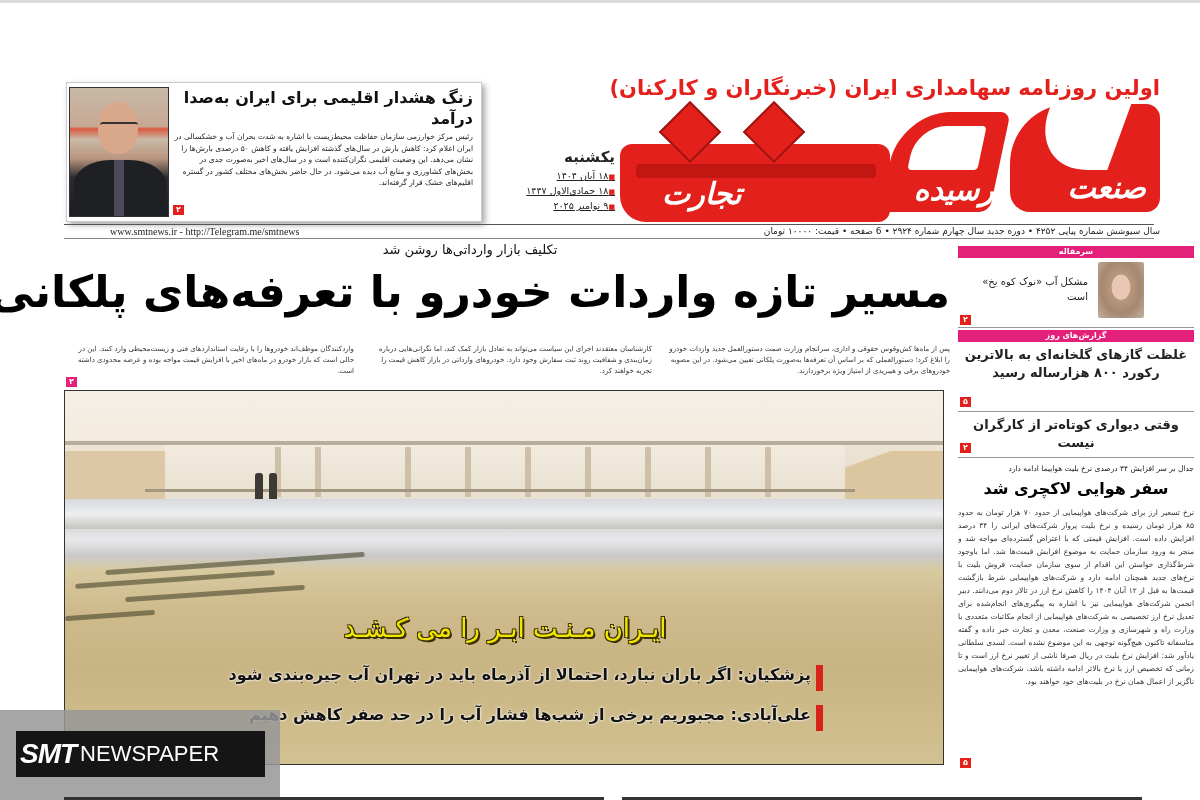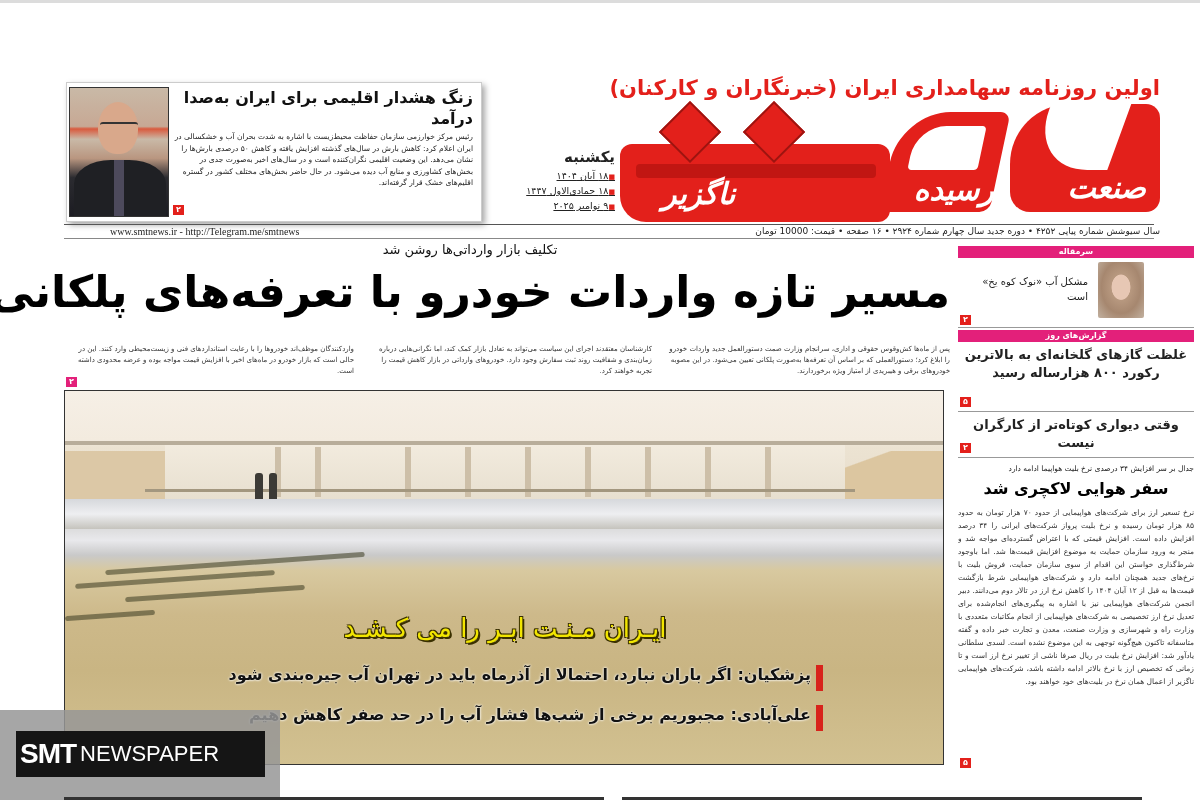--- a/index.html
+++ b/index.html
@@ -80,21 +80,21 @@
     .story2 { height: 46px; }
     .story .page-ref { bottom: 4px; }
     .feature-kicker { margin-top: 6px; font-size: 7.5px; text-align: right; color: #222; }
     .feature-title { margin-top: 6px; text-align: center; font-size: 16px; font-weight: bold; color: #000; }
     .feature-body { margin-top: 8px; font-size: 7.5px; line-height: 13px; color: #333; text-align: justify; text-align-last: right; direction: rtl; height: 296px; overflow: hidden; }
     .feature-ref { position: absolute; left: 2px; top: 512px; }
 
     
     .wm-bg { position: absolute; left: 0; top: 710px; width: 280px; height: 90px; background: rgba(150,150,150,0.85); }
     .wm-label { position: absolute; left: 16px; top: 731px; width: 249px; height: 46px; background: #151515; color: #fff; font-family: "Liberation Sans", sans-serif; padding-left: 4px; display: flex; align-items: center; white-space: nowrap; }
-    .wm-label .smt { font-size: 28px; font-weight: bold; letter-spacing: -1px; margin-right: 4px; }
+    .wm-label .smt { font-size: 28px; font-weight: bold; letter-spacing: -1px; margin-right: 4px; font-style: italic; }
     .wm-label .np { font-size: 22px; }
 
     
     .bottom-box { position: absolute; top: 797px; height: 3px; background: #333; }
   </style>
 </head>
 <body>
 
 <div class="top-strip"></div>
 
@@ -107,21 +107,21 @@
 
     <div class="logo-shape" style="right:160px; top:8px; width:110px; height:100px; border-radius: 50px 10px 10px 10px; transform: skewX(-12deg);"></div>
     <div class="logo-shape" style="right:178px; top:22px; width:70px; height:44px; background:#fff; border-radius: 30px 4px 4px 4px; transform: skewX(-12deg);"></div>
 
     <div class="logo-shape" style="left:0; top:40px; width:270px; height:78px; border-radius: 12px 12px 12px 26px;"></div>
     <div class="diamond" style="left:48px; top:6px;"></div>
     <div class="diamond" style="left:132px; top:6px;"></div>
     <div class="logo-shape" style="left:16px; top:60px; width:240px; height:14px; background:#c11612; border-radius: 4px;"></div>
     <span class="logo-word rtl" style="right:14px; top:66px;">صنعت</span>
     <span class="logo-word rtl" style="right:166px; top:68px;">رسیده</span>
-    <span class="logo-word rtl" style="left:42px; top:72px;">ناگزیر</span>
+    <span class="logo-word rtl" style="left:42px; top:72px;">تجارت</span>
   </div>
 </div>
 
 <div class="day-box rtl">
   <div class="day-name">یکشنبه</div>
   <ul class="day-dates">
     <li>۱۸ آبان ۱۴۰۴</li>
     <li>۱۸ جمادی‌الاول ۱۴۴۷</li>
     <li>۹ نوامبر ۲۰۲۵</li>
   </ul>
@@ -134,21 +134,21 @@
     <div class="face"></div>
     <div class="glasses"></div>
   </div>
   <div class="teaser-title rtl">زنگ هشدار اقلیمی برای ایران به‌صدا درآمد</div>
   <div class="teaser-body rtl">رئیس مرکز خوارزمی سازمان حفاظت محیط‌زیست با اشاره به شدت بحران آب و خشکسالی در ایران اعلام کرد: کاهش بارش در سال‌های گذشته افزایش یافته و کاهش ۵۰ درصدی بارش‌ها را نشان می‌دهد. این وضعیت اقلیمی نگران‌کننده است و در سال‌های اخیر به‌صورت جدی در بخش‌های کشاورزی و منابع آب دیده می‌شود. در حال حاضر بخش‌های مختلف کشور در گستره اقلیم‌های خشک قرار گرفته‌اند.</div>
   <span class="page-ref">۲</span>
 </div>
 
 <div class="rule" style="left:64px; top:224px; width:1090px;"></div>
 <div class="rule" style="left:64px; top:238px; width:1090px; background:#888;"></div>
-<div class="info-right rtl">سال سیوشش شماره پیاپی ۴۲۵۲ • دوره جدید سال چهارم شماره ۲۹۲۴ • ۱۶ صفحه • قیمت: 10000 تومان</div>
+<div class="info-right rtl">سال سیوشش شماره پیاپی ۴۲۵۲ • دوره جدید سال چهارم شماره ۲۹۲۴ • 6 صفحه • قیمت: ۱۰۰۰۰ تومان</div>
 <div class="info-left">www.smtnews.ir  -  http://Telegram.me/smtnews</div>
 
 <div class="kicker rtl">تکلیف بازار وارداتی‌ها روشن شد</div>
 <div class="headline rtl">مسیر تازه واردات خودرو با تعرفه‌های پلکانی</div>
 <div class="lead-cols">
   <div class="lead-col rtl">پس از ماه‌ها کش‌وقوس حقوقی و اداری، سرانجام وزارت صمت دستورالعمل جدید واردات خودرو را ابلاغ کرد؛ دستورالعملی که بر اساس آن تعرفه‌ها به‌صورت پلکانی تعیین می‌شود. در این مصوبه خودروهای برقی و هیبریدی از امتیاز ویژه برخوردارند.</div>
   <div class="lead-col rtl">کارشناسان معتقدند اجرای این سیاست می‌تواند به تعادل بازار کمک کند، اما نگرانی‌هایی درباره زمان‌بندی و شفافیت روند ثبت سفارش وجود دارد. خودروهای وارداتی در بازار کاهش قیمت را تجربه خواهند کرد.</div>
   <div class="lead-col rtl">واردکنندگان موظف‌اند خودروها را با رعایت استانداردهای فنی و زیست‌محیطی وارد کنند. این در حالی است که بازار خودرو در ماه‌های اخیر با افزایش قیمت مواجه بوده و عرضه محدودی داشته است.</div>
 </div>
 <span class="page-ref lead-ref">۲</span>

